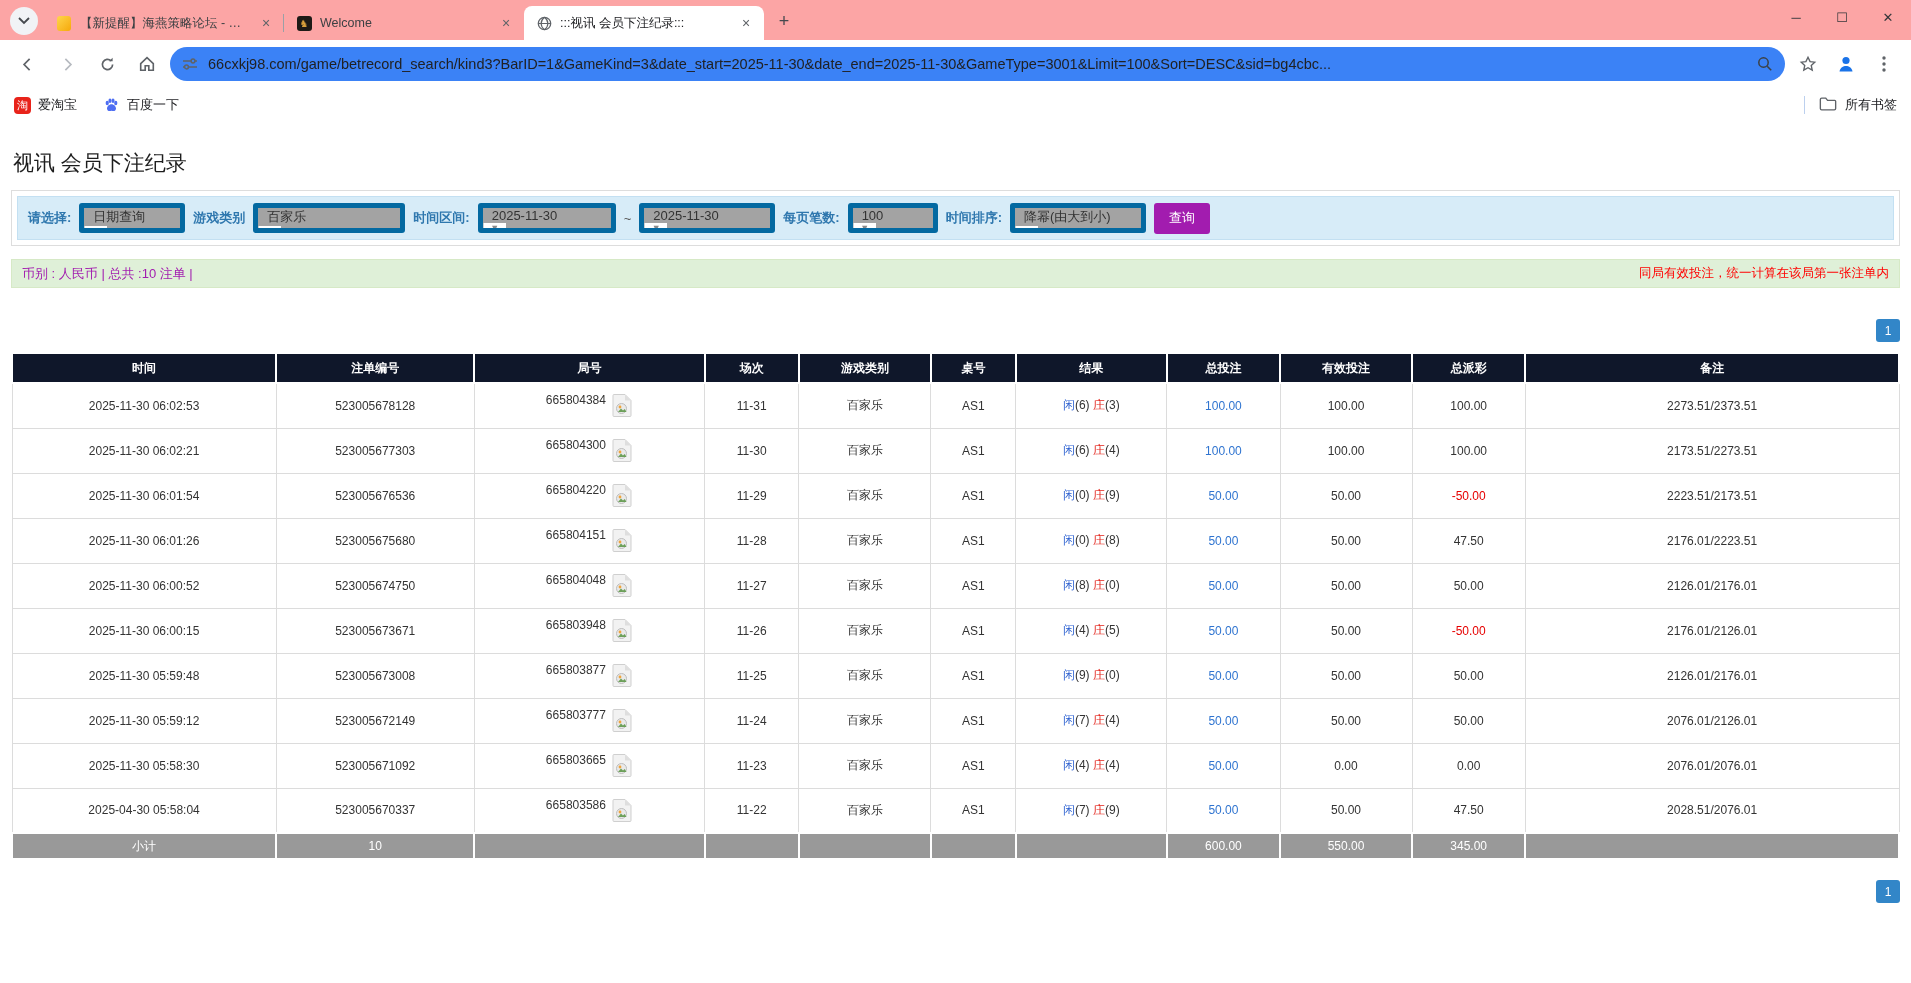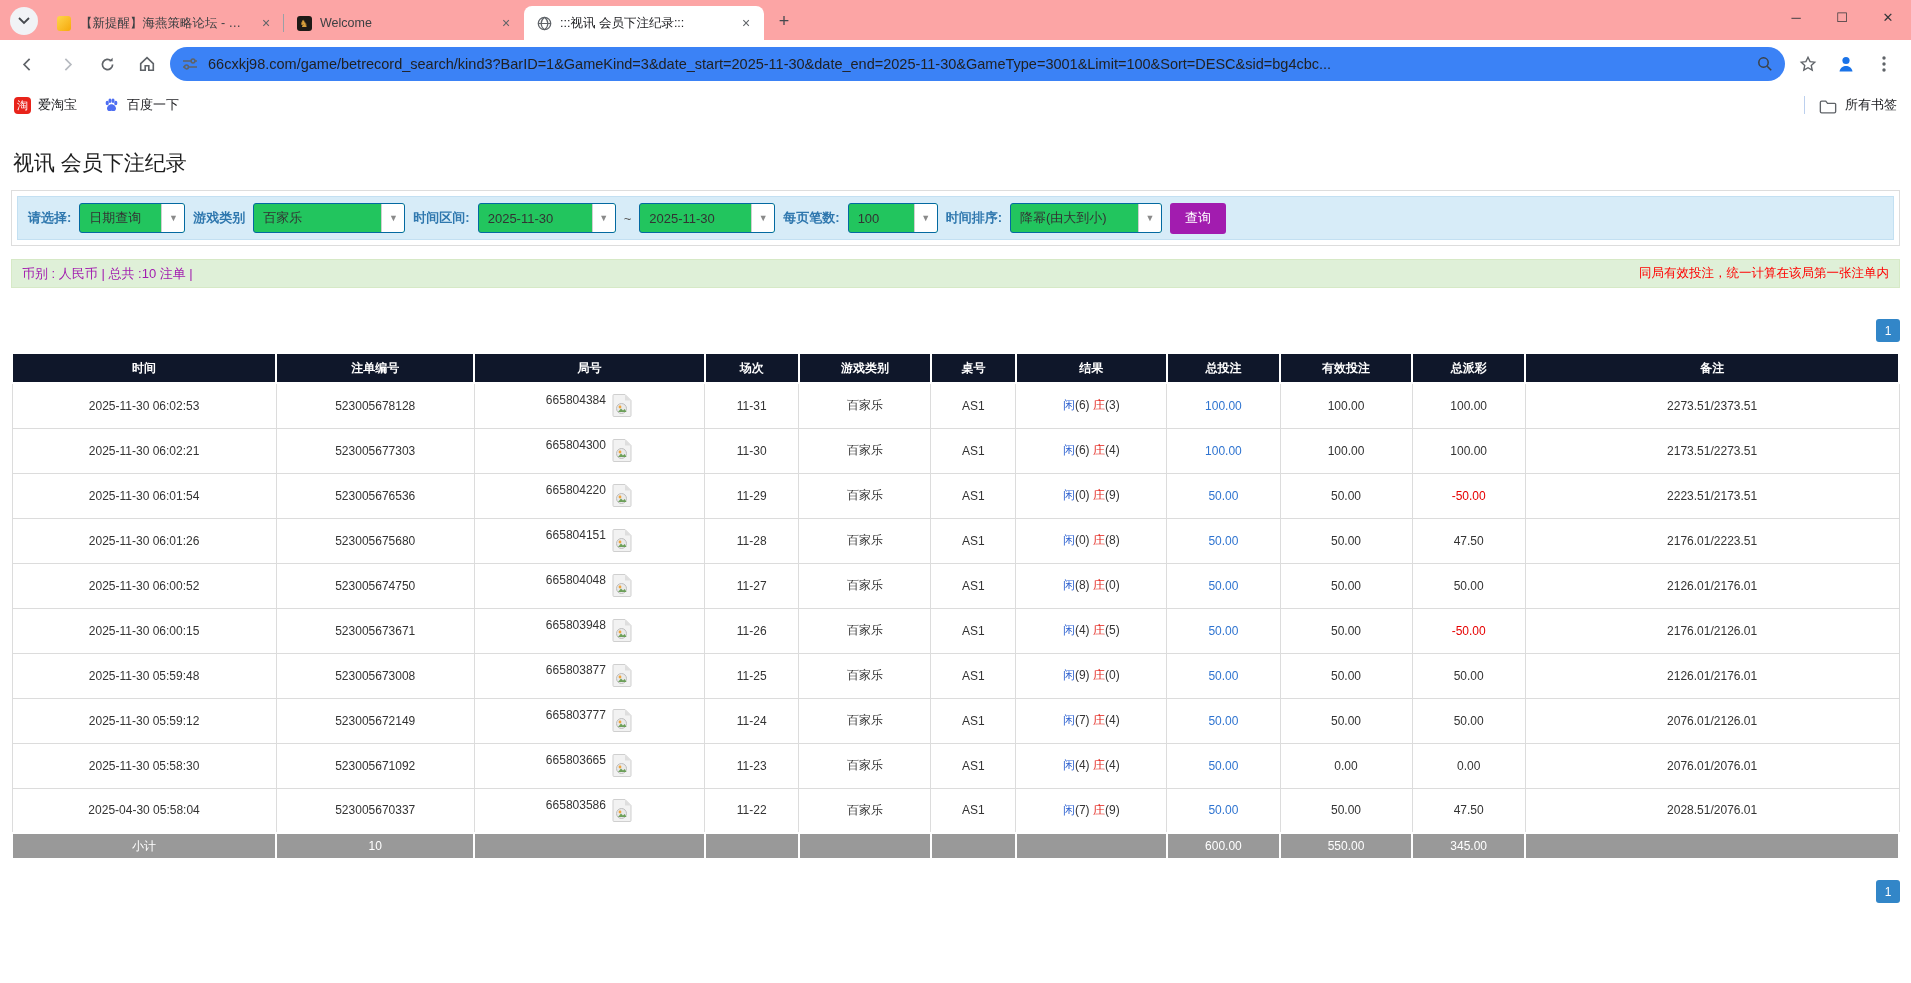--- a/index.html
+++ b/index.html
@@ -25,30 +25,30 @@
   .navbtn { width:34px; height:34px; border-radius:50%; display:flex; align-items:center; justify-content:center; }
   .omnibox { flex:1; height:34px; background:#3b82f6; border-radius:17px; display:flex; align-items:center; padding:0 12px; gap:10px; min-width:0; }
   .omnibox .url { flex:1; font-size:14.5px; color:#202124; white-space:nowrap; overflow:hidden; text-overflow:ellipsis; }
   .toolbar-right { display:flex; align-items:center; gap:4px; }
 
   .bookmarkbar { height:34px; background:#fff; display:flex; align-items:center; padding:0 14px; font-size:13px; color:#202124; }
   .bookmark { display:flex; align-items:center; gap:7px; margin-right:26px; cursor:pointer; }
   .bm-taobao { width:17px; height:17px; background:#e8231a; border-radius:4px; color:#fff; font-size:11px; display:flex; align-items:center; justify-content:center; }
   .bm-spacer { flex:1; }
   .bm-divider { width:1px; height:18px; background:#bcd0ee; margin-right:14px; }
-  .allbm { display:flex; align-items:flex-end; gap:8px; }
+  .allbm { display:flex; align-items:flex-start; gap:8px; }
 
   
   .content { padding:0 11px; }
   .page-title { font-size:21px; font-weight:400; color:#1d1d1d; margin:27px 0 13px 2px; }
 
   .filter-wrap { border:1px solid #ddd; background:#fff; padding:5px; }
   .filter-bar { background:#d7ecf8; border:1px solid #c3e0f2; height:44px; display:flex; align-items:center; padding:0 10px; gap:8px; }
   .f-label { color:#2e77ae; font-weight:bold; font-size:13px; white-space:nowrap; }
-  .combo { display:flex; height:30px; background:#22c55e; border:1px solid #0369a1; border-radius:3px; overflow:hidden; }
+  .combo { display:flex; height:30px; background:#a3a3a3; border:5px solid #0369a1; border-radius:3px; overflow:hidden;flex-direction:column; }
   .combo .val { display:flex; align-items:center; padding:0 9px; font-size:13px; color:#333; flex:1; white-space:nowrap; }
   .combo .arrow { width:23px; border-left:1px solid #cfcfcf; display:flex; align-items:center; justify-content:center; color:#8a8a8a; font-size:9px; background:#fff; }
   .tilde { color:#555; font-size:13px; }
   .btn-query { background:#a21caf; color:#fff; border:none; border-radius:3px; height:31px; padding:0 15px; font-size:13px; cursor:pointer; }
 
   .summary { margin-top:13px; background:#dff0d8; border:1px solid #d6e9c6; height:29px; display:flex; align-items:center; justify-content:space-between; padding:0 10px; }
   .summary .left { color:#a21caf; font-size:13px; }
   .summary .right { color:#ff0000; font-size:12.5px; }
 
   .pager { display:flex; justify-content:flex-end; }
@@ -212,21 +212,21 @@
       <div class="combo" style="width:136px">
         <span class="val">2025-11-30</span>
         <span class="arrow">▼</span>
       </div>
       <span class="f-label">每页笔数:</span>
       <div class="combo" style="width:90px">
         <span class="val">100</span>
         <span class="arrow">▼</span>
       </div>
       <span class="f-label">时间排序:</span>
-      <div class="combo" style="width:152px">
+      <div class="combo" style="width:136px">
         <span class="val">降幂(由大到小)</span>
         <span class="arrow">▼</span>
       </div>
       <button class="btn-query">查询</button>
     </div>
   </div>
 
   <div class="summary">
     <span class="left">币别 : 人民币 | 总共 :10 注单 |</span>
     <span class="right">同局有效投注，统一计算在该局第一张注单内</span>

